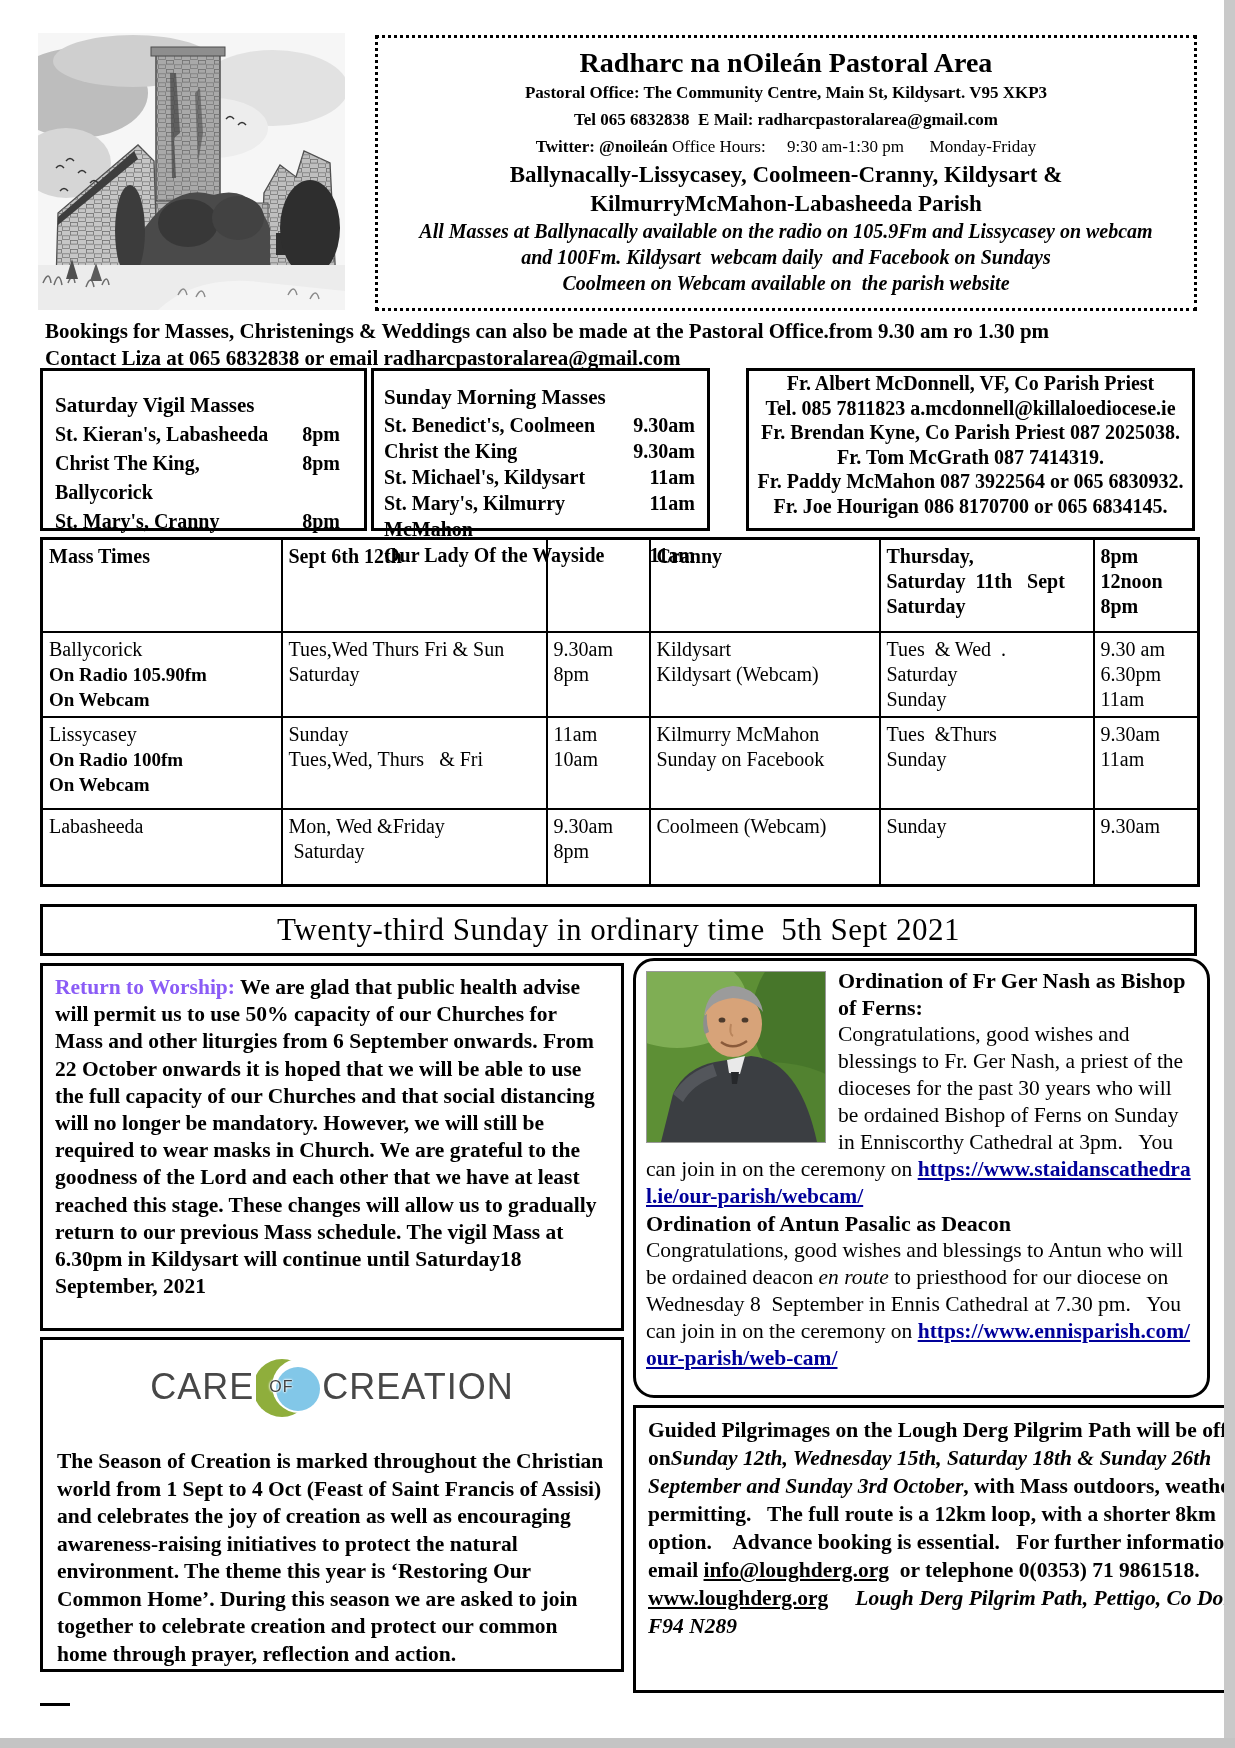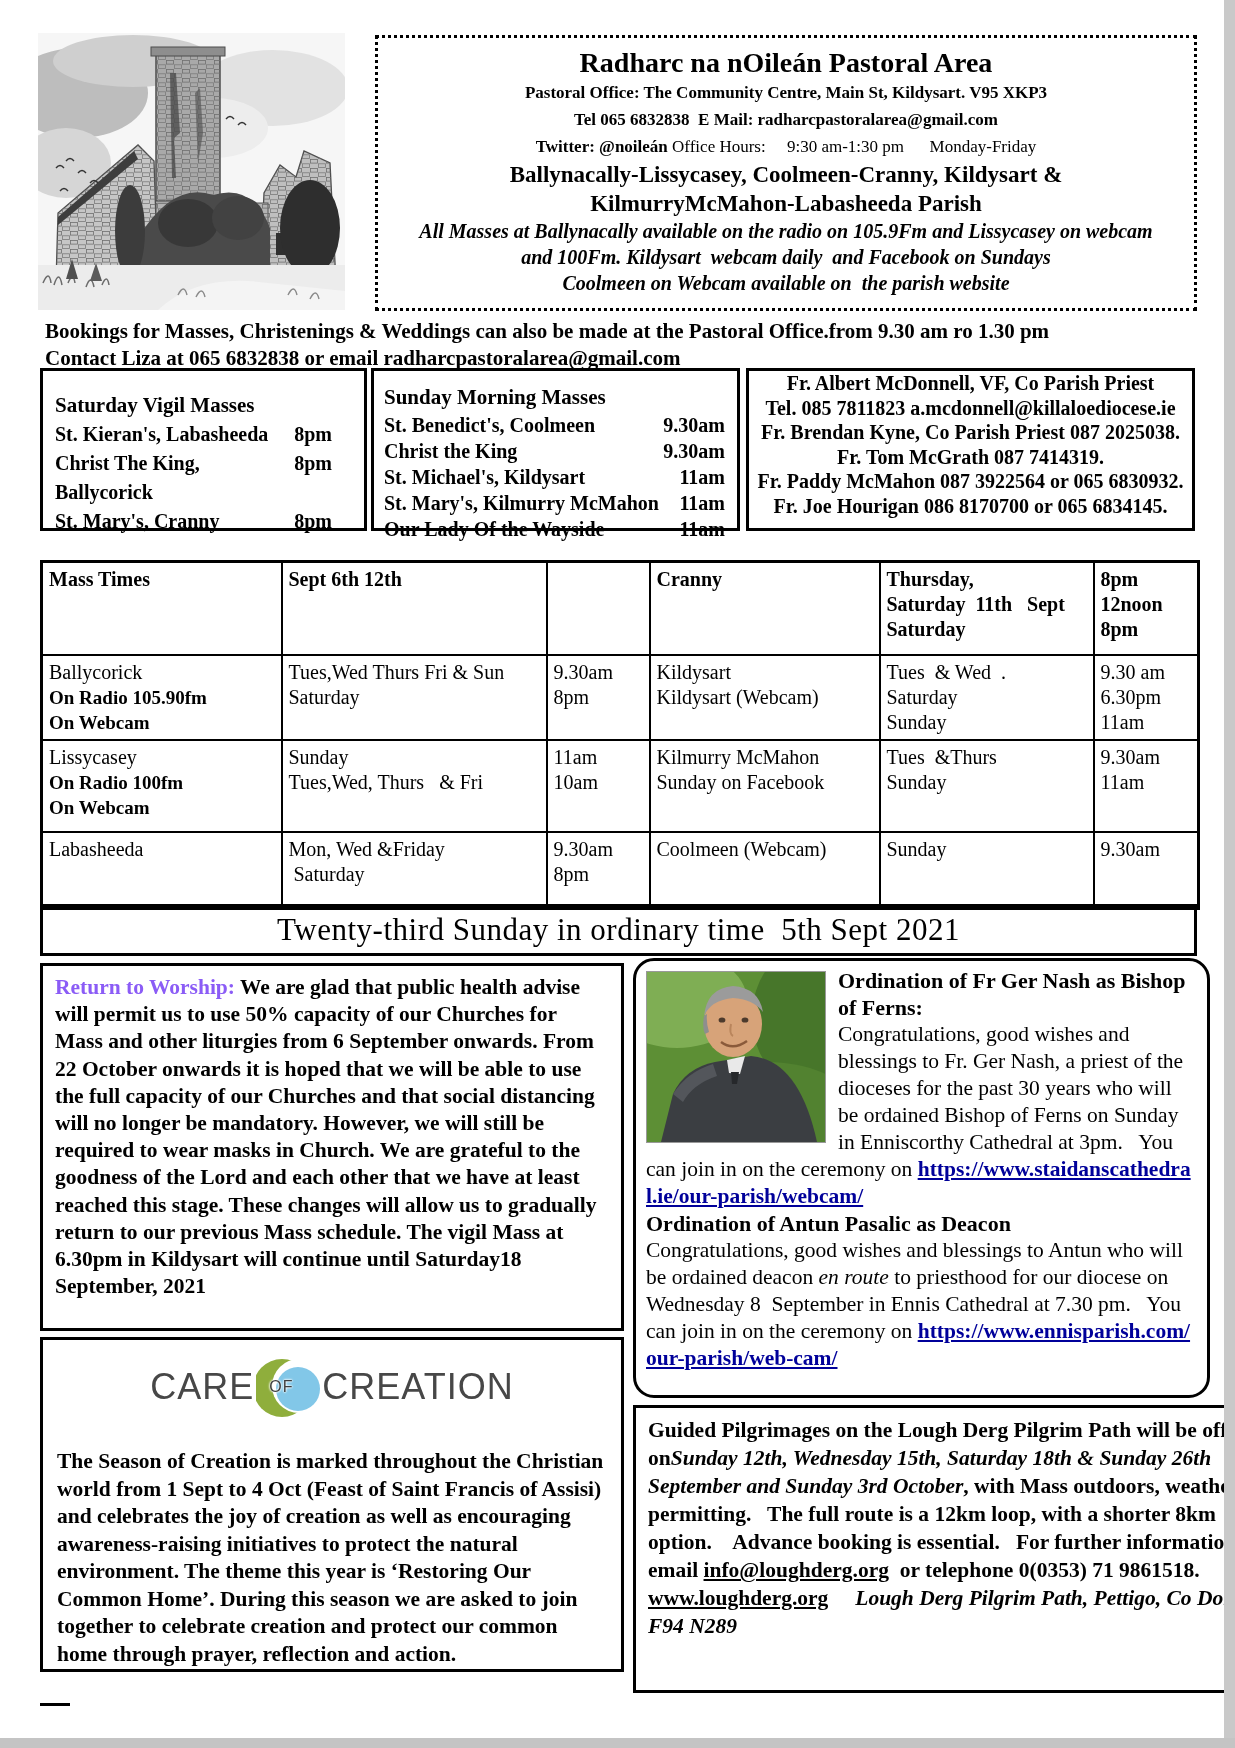--- a/index.html
+++ b/index.html
@@ -19,31 +19,31 @@
   .hdr-title{font-size:28px;font-weight:bold;line-height:33px;}
   .hdr-line{font-size:17px;font-weight:bold;line-height:27px;}
   .hdr-line .rg{font-weight:normal;}
   .hdr-parish{font-size:23px;font-weight:bold;line-height:29px;}
   .hdr-italic{font-size:20px;font-weight:bold;font-style:italic;line-height:26px;}
 
   .booking{left:45px;top:318px;width:1155px;font-size:21px;font-weight:bold;line-height:27px;}
 
   
   .ibox{border:3px solid #000;top:368px;height:163px;}
-  .vigil{left:40px;width:327px;padding:20px 12px 0 12px;}
-  .sunmass{left:371px;width:369px;padding:12px 12px 0 10px;}
+  .vigil{left:40px;width:327px;padding:20px 4px 0 12px;}
+  .sunmass{left:371px;width:339px;padding:12px 12px 0 10px;}
   .priests{left:746px;width:449px;padding:0 6px 0;text-align:center;}
   .ibox .t{font-size:21px;font-weight:bold;line-height:29px;}
   .mrow{display:flex;justify-content:space-between;font-size:20px;font-weight:bold;line-height:29px;}
   .sunmass .mrow{line-height:26px;}
   .vigil .mrow .tm{padding-right:20px;}
   .priests div{font-size:20px;font-weight:bold;line-height:24.5px;}
 
   
-  table.mt{left:40px;top:560px;position:absolute;border-collapse:collapse;table-layout:fixed;width:1157px;}
+  table.mt{left:40px;top:537px;position:absolute;border-collapse:collapse;table-layout:fixed;width:1157px;}
   table.mt td{border:2.5px solid #000;vertical-align:top;padding:4px 6px;font-size:20px;line-height:25px;}
   table.mt{border:3px solid #000;}
   table.mt .b{font-weight:bold;}
   table.mt .note{font-weight:bold;font-size:19px;}
 
   .banner{left:40px;top:904px;width:1157px;height:52px;border:3px solid #000;
           display:flex;align-items:center;justify-content:center;
           font-size:31px;font-weight:400;letter-spacing:.5px;}
 
   

